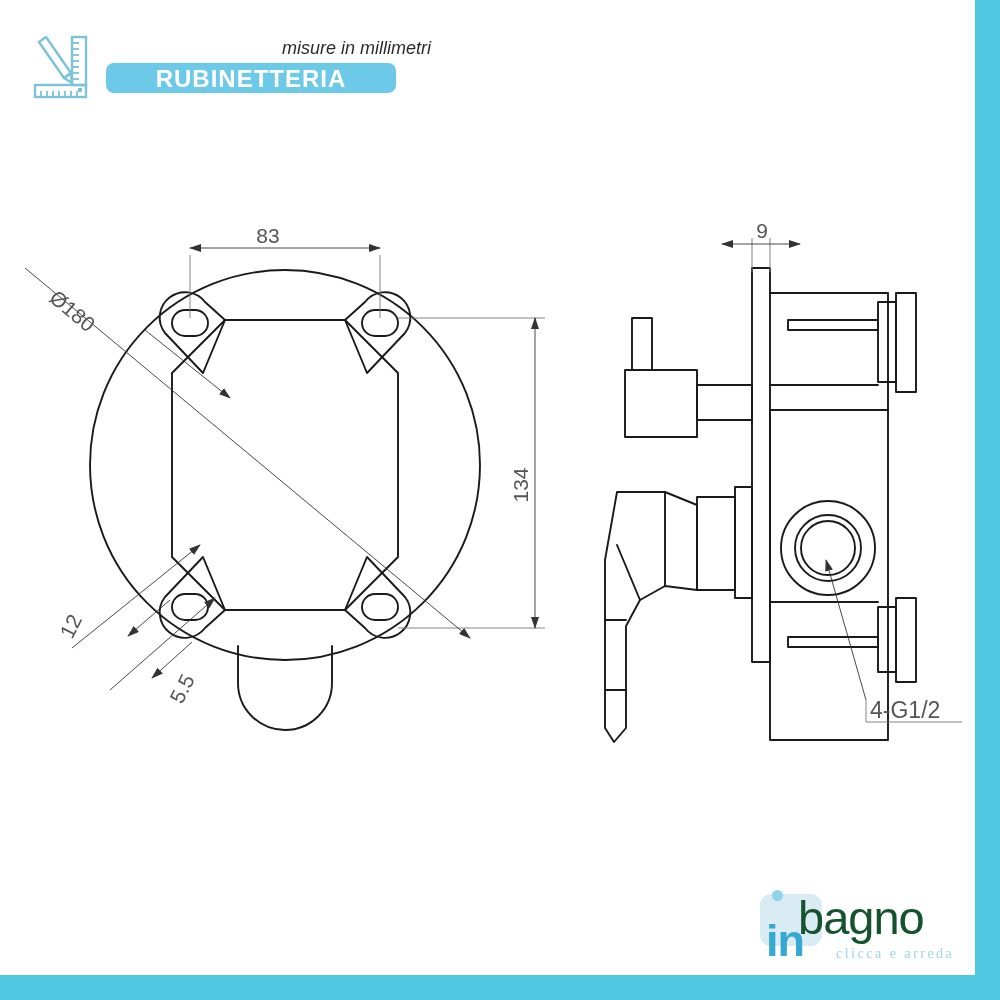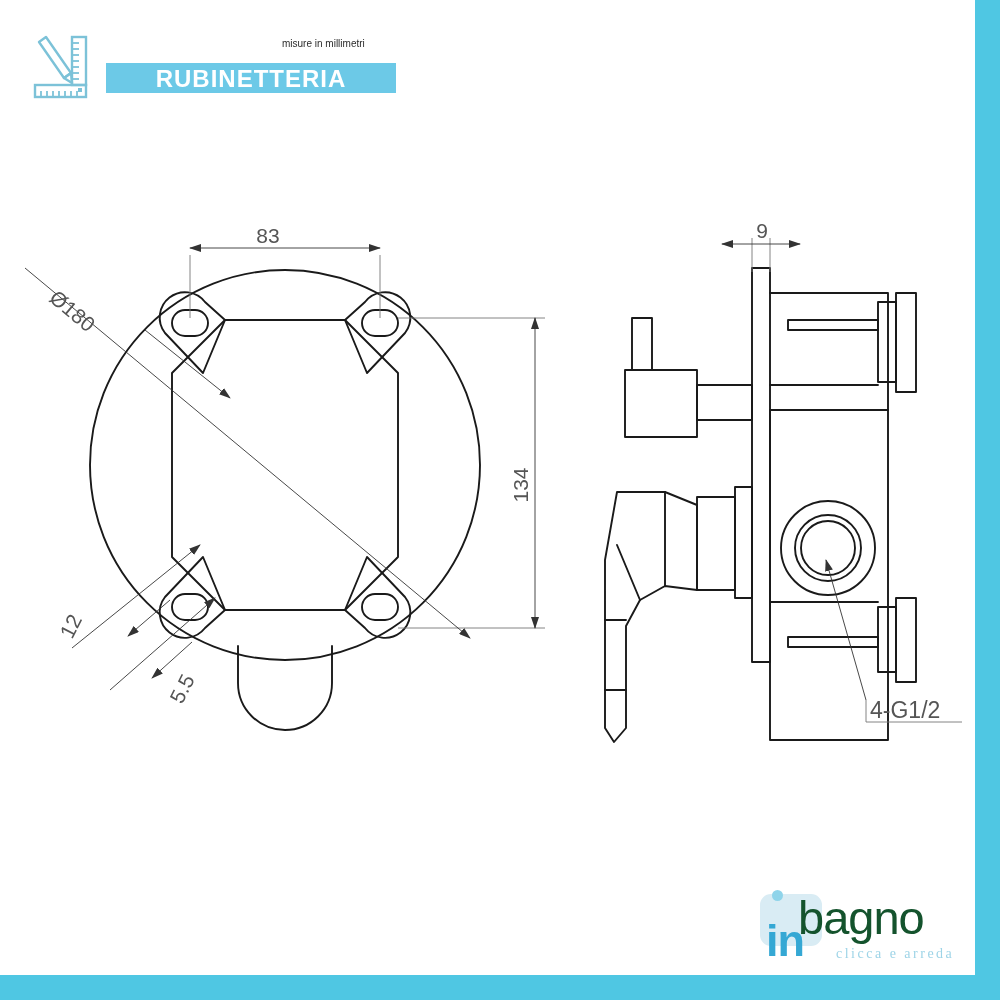--- a/index.html
+++ b/index.html
@@ -57,31 +57,33 @@
     font-weight: bold;
     font-style: italic;
     letter-spacing: 0.5px;
     color: #1a1a1a;
     white-space: nowrap;
   }
   .header-subtitle {
     position: absolute;
     left: 254px;
     top: 10px;
-    font-size: 10px;
+    font-size: 18px;
+    font-style: italic;
     color: #2b2b2b;
     white-space: nowrap;
   }
   .header-band {
     position: absolute;
     left: 78px;
     top: 35px;
     width: 290px;
     height: 30px;
     background: #6cc9e7;
+    border-radius: 8px;
   }
   .header-band-label {
     position: absolute;
     left: 0;
     top: 0;
     width: 290px;
     height: 30px;
     line-height: 31px;
     text-align: center;
     color: #ffffff;

